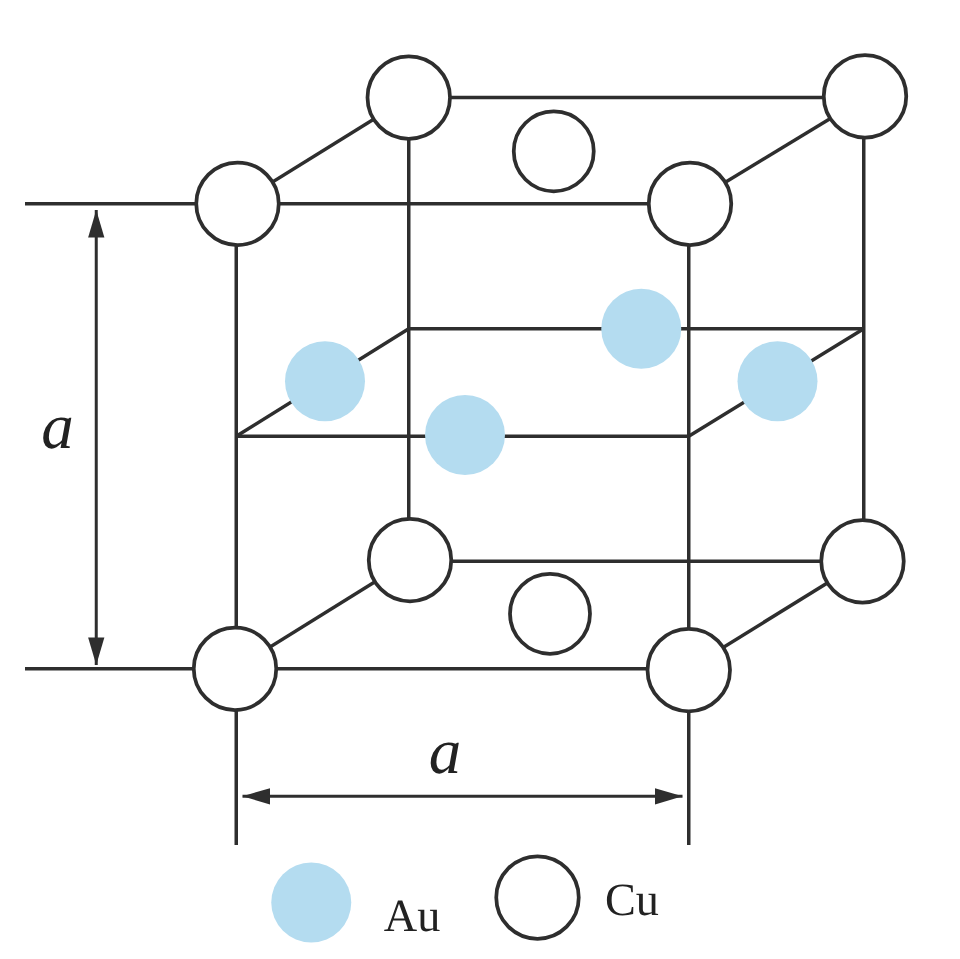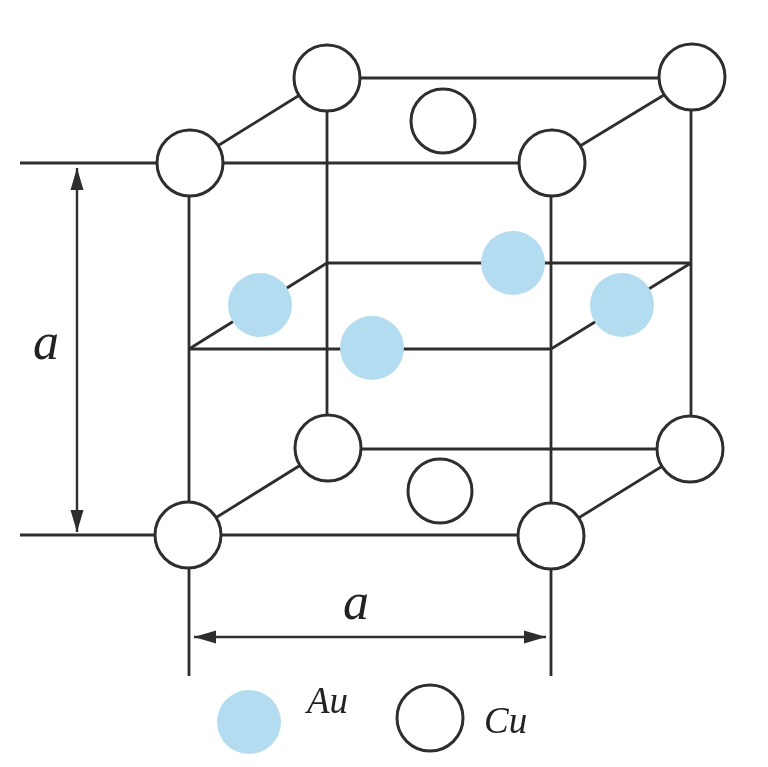--- a/index.html
+++ b/index.html
@@ -31,22 +31,22 @@
   }
   .dim-label.left   { left: 16px;  top: 316px; }
   .dim-label.bottom { left: 326px; top: 576px; }
   .legend-label {
     position: absolute;
     font-size: 37px;
     line-height: 1;
     color: #222222;
     user-select: none;
   }
-  .legend-label.au { left: 307px; top: 682px; font-style: italic; }
-  .legend-label.cu { left: 484px; top: 702px; font-style: italic; }
+  .legend-label.au { left: 307px; top: 715px; }
+  .legend-label.cu { left: 484px; top: 702px; }
 </style>
 </head>
 <body>
 
 <div class="stage">
   <svg class="diagram" id="diagram" viewBox="0 0 768 767">
       <rect x="0" y="0" width="768" height="767" fill="#ffffff"></rect>
       <line x1="20" y1="163" x2="552" y2="163" stroke="#2e2e2e" stroke-width="2.8"></line>
       <line x1="327" y1="78" x2="692" y2="78" stroke="#2e2e2e" stroke-width="2.8"></line>
       <line x1="190" y1="163" x2="327" y2="78" stroke="#2e2e2e" stroke-width="2.8"></line>

